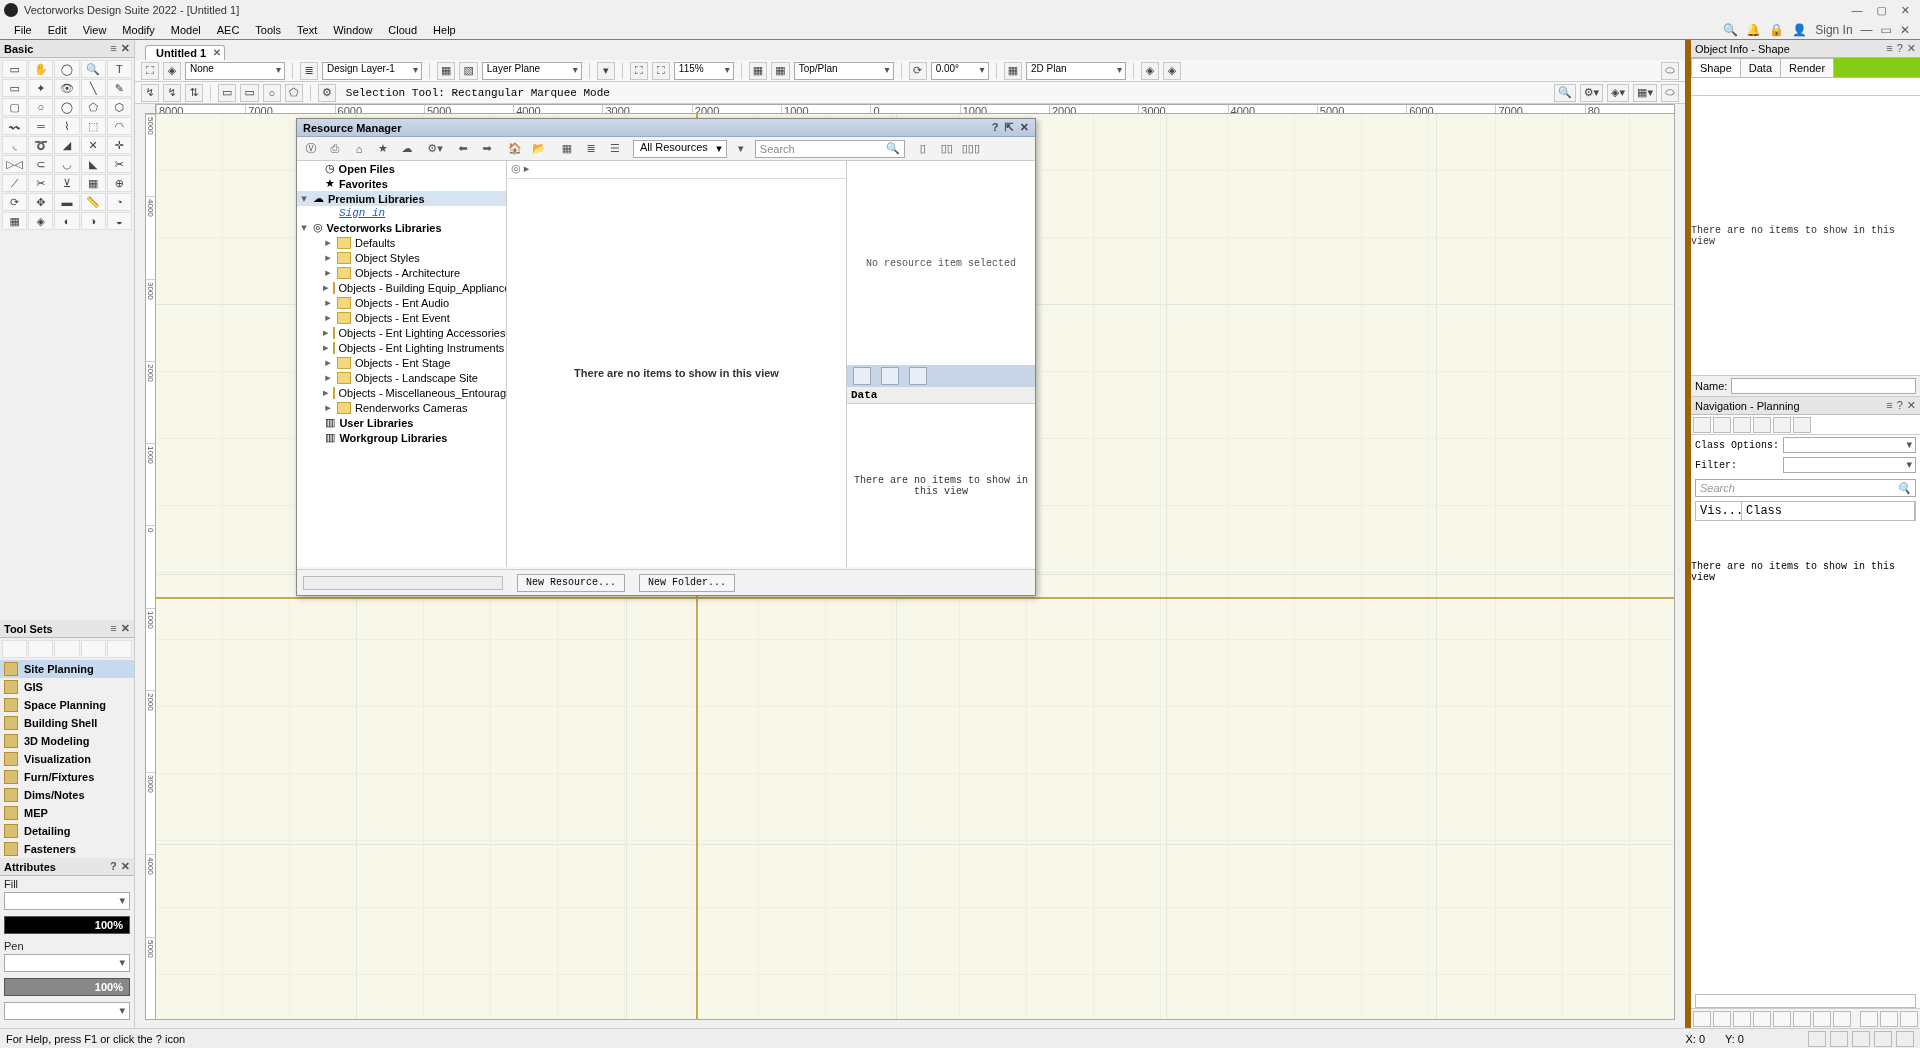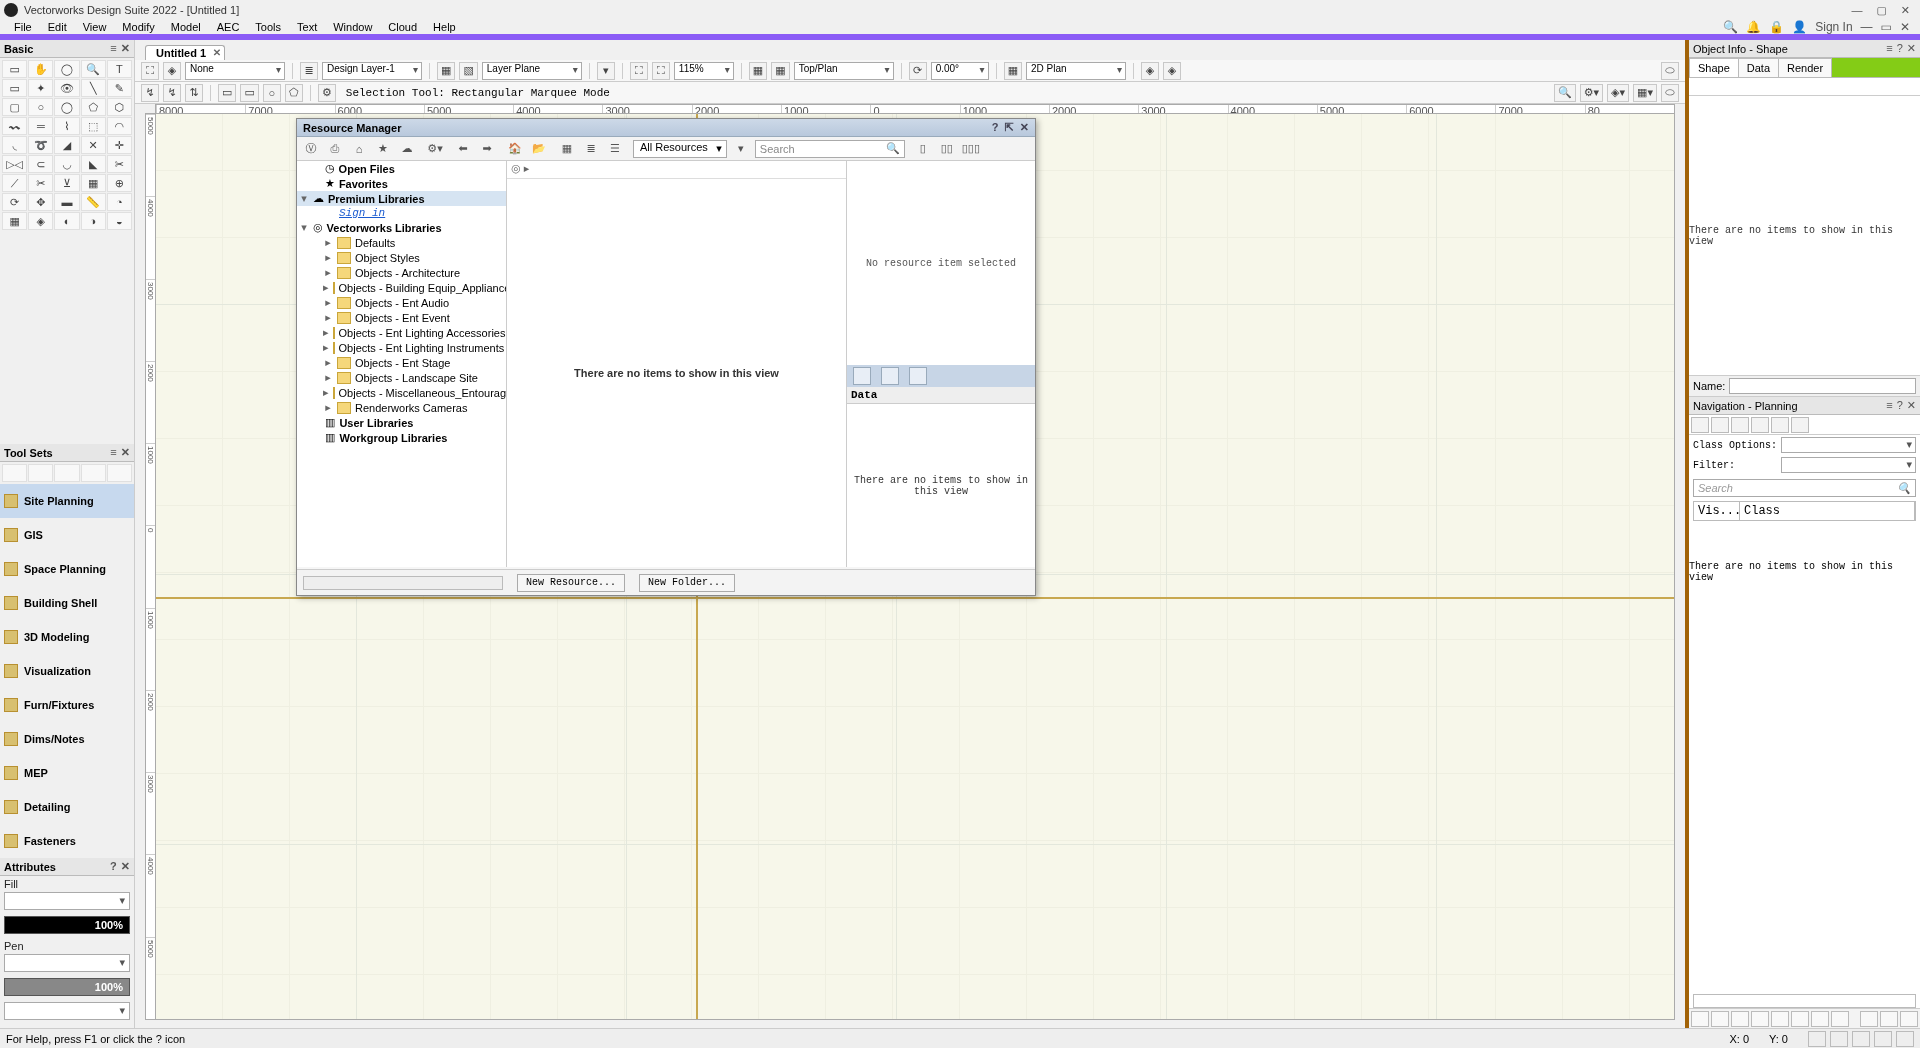--- a/index.html
+++ b/index.html
@@ -4,41 +4,41 @@
 <style>
 * { box-sizing: border-box; margin: 0; padding: 0; font-family: "Segoe UI", Tahoma, sans-serif; font-size: 11px; }
 html, body { width: 1920px; height: 1048px; overflow: hidden; background: #f0f0f0; }
 
 
 .titlebar { height: 20px; background: #f0f0f0; display: flex; align-items: center; padding: 0 4px; color: #333; }
 .titlebar .logo { width: 14px; height: 14px; border-radius: 50%; background: #222; margin-right: 6px; display: inline-block; }
 .titlebar .win-buttons { margin-left: auto; display: flex; gap: 14px; padding-right: 6px; font-size: 13px; color: #555; }
 
 
-.menubar { height: 20px; background: #f0f0f0; display: flex; align-items: center; padding: 0 6px; border-bottom: 6px solid #8b5cf6; }
+.menubar { height: 20px; background: #f0f0f0; display: flex; align-items: center; padding: 0 6px; border-bottom: 1px solid #8b5cf6; }
 .menubar .menu-item { padding: 2px 8px; cursor: default; }
 .menubar .signin-txt { font-weight: 500; }
 .sub-right { display:flex; align-items:center; gap:8px; margin-left:auto; padding-right:4px; color:#555;}
 .sub-right span { font-size:12px; }
 
 
 .doc-tabs { position:absolute; left:145px; top:42px; right:1260px; height:18px; display:flex; align-items:flex-end;}
 .doc-tab { background:#fff; border:1px solid #aaa; border-bottom:none; padding:1px 18px 1px 10px; position:relative; font-weight:600; border-radius:3px 3px 0 0;}
 .doc-tab .x { position:absolute; right:3px; top:1px; font-size:10px; color:#666;}
 
 
 .left-col { position: absolute; left:0; top:40px; width:135px; bottom:20px; background:#f0f0f0; border-right:1px solid #ccc; display:flex; flex-direction:column;}
 .palette-header { background:#e6e6e6; border-bottom:1px solid #bbb; padding:2px 4px; font-weight:700; display:flex; align-items:center;}
 .palette-header .ctl { margin-left:auto; display:flex; gap:4px; color:#555;}
 .palette-header .ctl span{cursor:default;}
 .tool-grid { display:grid; grid-template-columns:repeat(5,1fr); gap:1px; padding:2px;}
 .tool-grid .c { height:18px; display:flex; align-items:center; justify-content:center; background:#f8f8f8; border:1px solid #e0e0e0; color:#444;}
 
 .toolset-list { }
-.toolset-list .row { display:flex; align-items:center; gap:6px; padding:10px 4px; font-family:"Courier New",monospace; font-weight:bold; font-size:11px;}
+.toolset-list .row { display:flex; align-items:center; gap:6px; padding:2px 4px; font-family:"Courier New",monospace; font-weight:bold; font-size:11px;}
 .toolset-list .row.selected { background:#c7d9ee; }
 .toolset-list .ic { width:14px; height:14px; background:#d8c070; border:1px solid #b89030; }
 .toolset-icons { display:grid; grid-template-columns:repeat(5,1fr); gap:1px; padding:2px;}
 .toolset-icons .c{height:18px; background:#f8f8f8; border:1px solid #e0e0e0;}
 
 .attr-body { padding:2px 4px; font-size:10px; color:#222;}
 .attr-body .sel { width:100%; height:18px; border:1px solid #aaa; background:#fff; margin:2px 0 6px 0; position:relative;}
 .attr-body .sel::after{content:"▾"; position:absolute; right:4px; top:1px; color:#555;}
 .opacity-bar { height:18px; background:linear-gradient(90deg,#000,#000); color:#fff; display:flex; align-items:center; justify-content:flex-end; padding-right:6px; font-weight:bold; border:1px solid #555; margin:2px 0 6px 0;}
 .opacity-bar.gray{background:linear-gradient(90deg,#888,#888);}
@@ -99,21 +99,21 @@
 .rm .right .preview{flex:1.3; display:flex; align-items:center; justify-content:center; color:#555; font-family:"Courier New",monospace; font-size:10px; text-align:center; padding:4px;}
 .rm .right .tabs{height:22px; background:#c7d5e6; display:flex; align-items:center; gap:10px; padding:0 6px;}
 .rm .right .tabs .t{width:18px;height:18px;border:1px solid #9ab; background:#e8eef6;}
 .rm .right .sec-label{font-family:"Courier New",monospace; font-weight:bold; padding:2px 4px; background:#eee;}
 .rm .right .data-body{flex:1; border-top:1px solid #ccc; display:flex; align-items:center; justify-content:center; font-family:"Courier New",monospace; font-size:10px; text-align:center; padding:6px; color:#333;}
 .rm .rm-footer{position:absolute; bottom:0; left:0; right:0; height:26px; background:#f3f3f3; border-top:1px solid #ccc; display:flex; align-items:center; gap:14px; padding:0 6px;}
 .rm .rm-footer .scroll{height:14px; flex:0 0 200px; border:1px solid #bbb; background:#eee; position:relative;}
 .rm .rm-footer button{height:18px; padding:0 8px; background:#f6f6f6; border:1px solid #aaa; font-family:"Courier New",monospace; font-size:10px;}
 
 
-.right-col { position:absolute; right:0; top:40px; width:235px; bottom:20px; background:#f0f0f0; border-left:4px solid #a16207; display:flex; flex-direction:column;}
+.right-col { position:absolute; right:0; top:40px; width:235px; bottom:20px; background:#f0f0f0; border-left:6px solid #a16207; display:flex; flex-direction:column;}
 .r-header{background:#e6e6e6; border-bottom:1px solid #bbb; padding:2px 4px; display:flex; align-items:center;}
 .r-header .ctl{margin-left:auto; display:flex; gap:4px; color:#555;}
 .r-tabs{display:flex; border-bottom:1px solid #bbb; background:#84cc16;}
 .r-tabs .t{padding:3px 8px; border:1px solid #bbb; border-bottom:none; margin-right:-1px; background:#f9f9f9;}
 .r-tabs .t.active{background:#fff; font-weight:500;}
 .r-body{flex:1; background:#fff; border-bottom:1px solid #ccc; display:flex; align-items:center; justify-content:center; font-family:"Courier New",monospace; font-size:10px; color:#333;}
 .name-row{display:flex; align-items:center; padding:2px 4px; gap:4px; border-bottom:1px solid #ccc;}
 .name-row input{flex:1; height:16px; border:1px solid #aaa;}
 
 .nav-body{flex:1; display:flex; flex-direction:column; background:#fff;}
@@ -126,21 +126,21 @@
 .nav-search{margin:4px; height:18px; border:1px solid #aaa; background:#fff; display:flex; align-items:center; padding:0 4px; font-family:"Courier New",monospace; color:#999; font-style:italic;}
 .nav-search .mag{margin-left:auto;}
 .nav-head{display:flex; border:1px solid #bbb; margin:0 4px;}
 .nav-head div{padding:2px 4px; font-family:"Courier New",monospace; font-size:12px; border-right:1px solid #bbb;}
 .nav-head div:first-child{width:46px;}
 .nav-empty{flex:1; display:flex; align-items:flex-start; justify-content:center; padding-top:40px; font-family:"Courier New",monospace; font-size:10px;}
 .nav-foot{height:20px; border-top:1px solid #ccc; display:flex; gap:2px; padding:2px; background:#f3f3f3;}
 .nav-foot .b{width:18px;height:16px;border:1px solid #bbb;background:#f8f8f8;}
 
 
-.status { position:absolute; left:0; right:0; bottom:0; height:20px; background:#eee; border-top:1px solid #ccc; display:flex; align-items:center; padding:0 6px; font-size:11px;}
+.status { position:absolute; left:0; right:0; bottom:0; height:20px; background:#eee; border-top:1px solid #ccc; display:flex; align-items:center; padding:0 6px; font-size:11px;gap:44px;}
 .status .coords{margin-left:auto; display:flex; gap:20px; font-family:"Courier New",monospace;}
 .status .ricons{display:flex; gap:4px; margin-left:20px;}
 .status .ricons .b{width:18px;height:16px; border:1px solid #bbb;}
 
 </style>
 </head>
 <body>
 
 <div class="titlebar">
   <span class="logo"></span>

